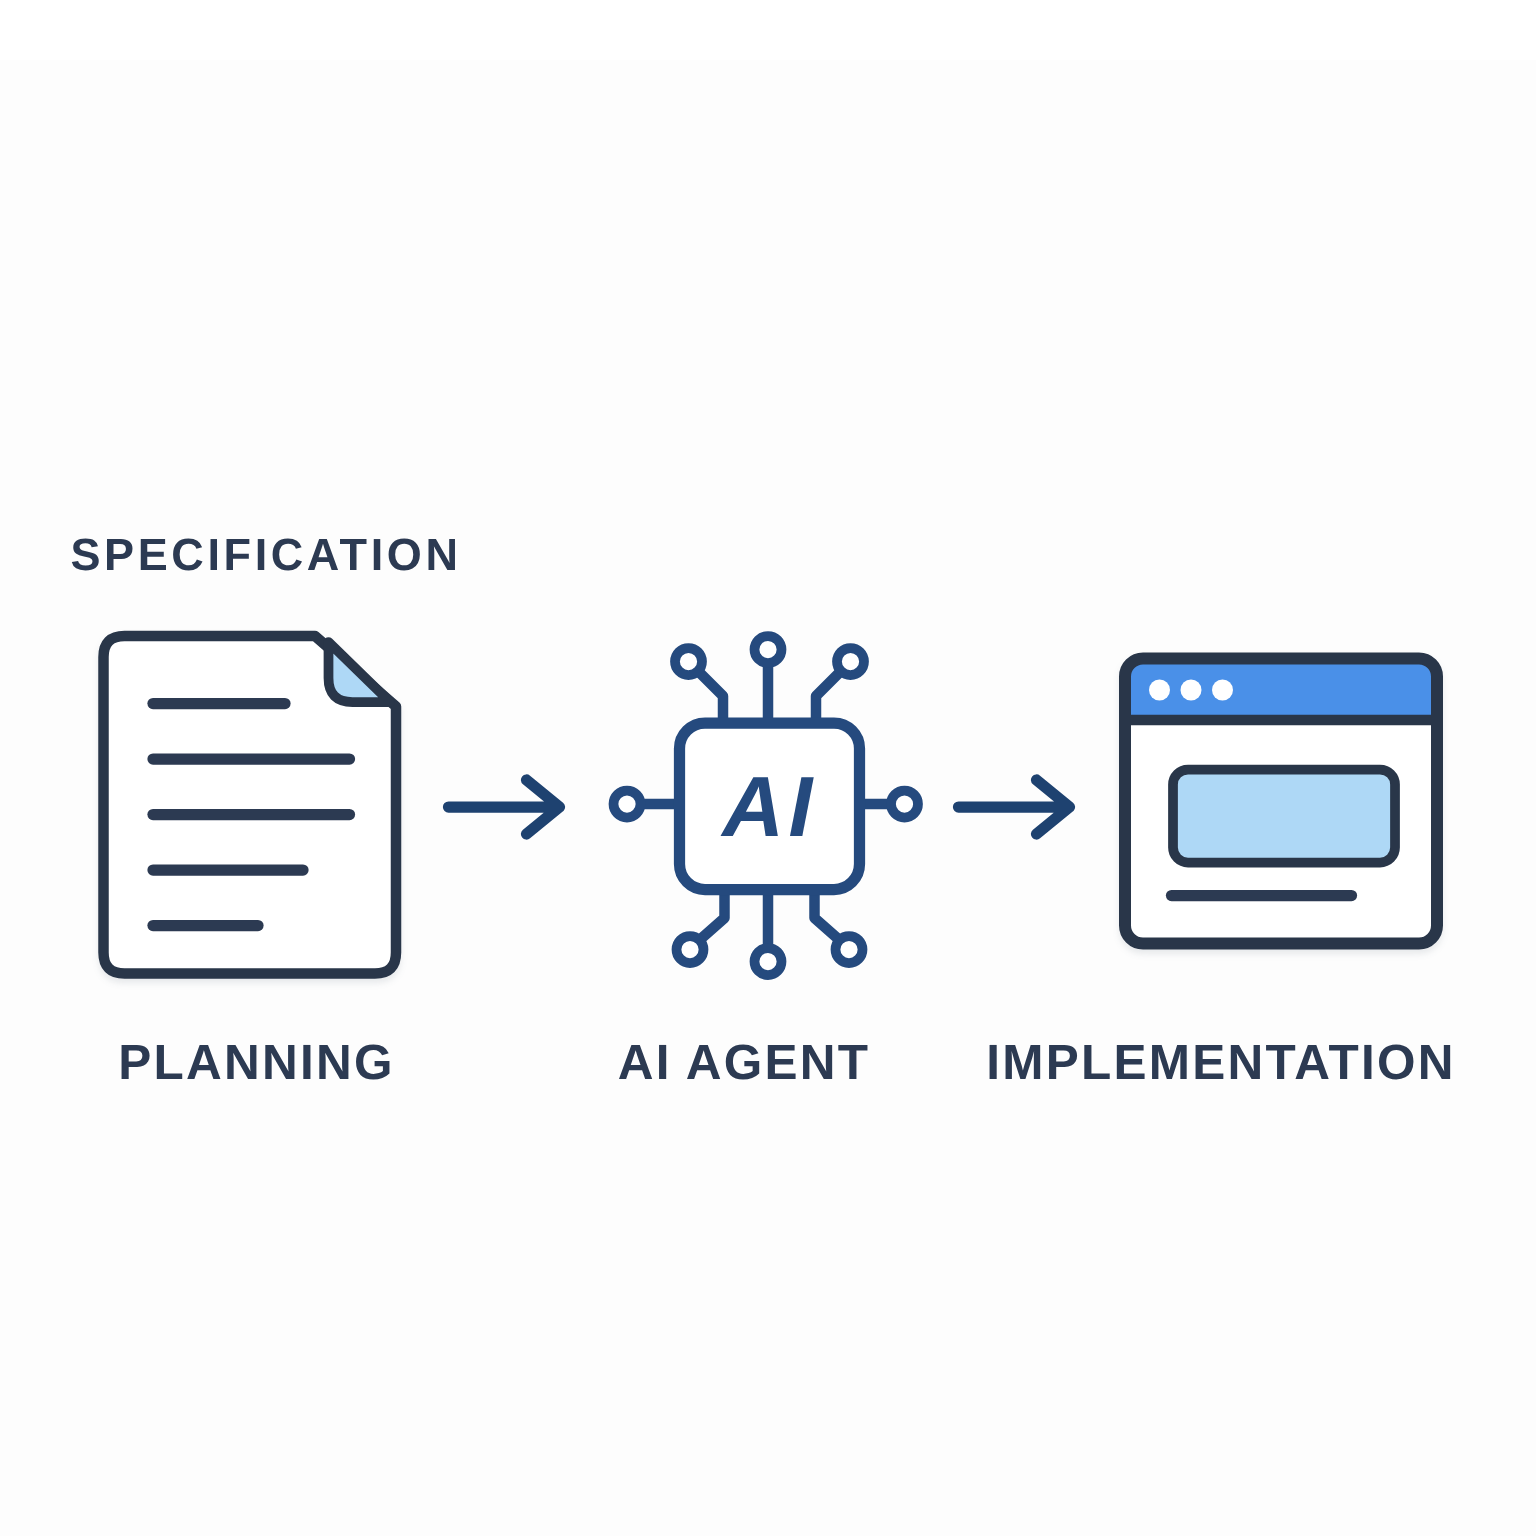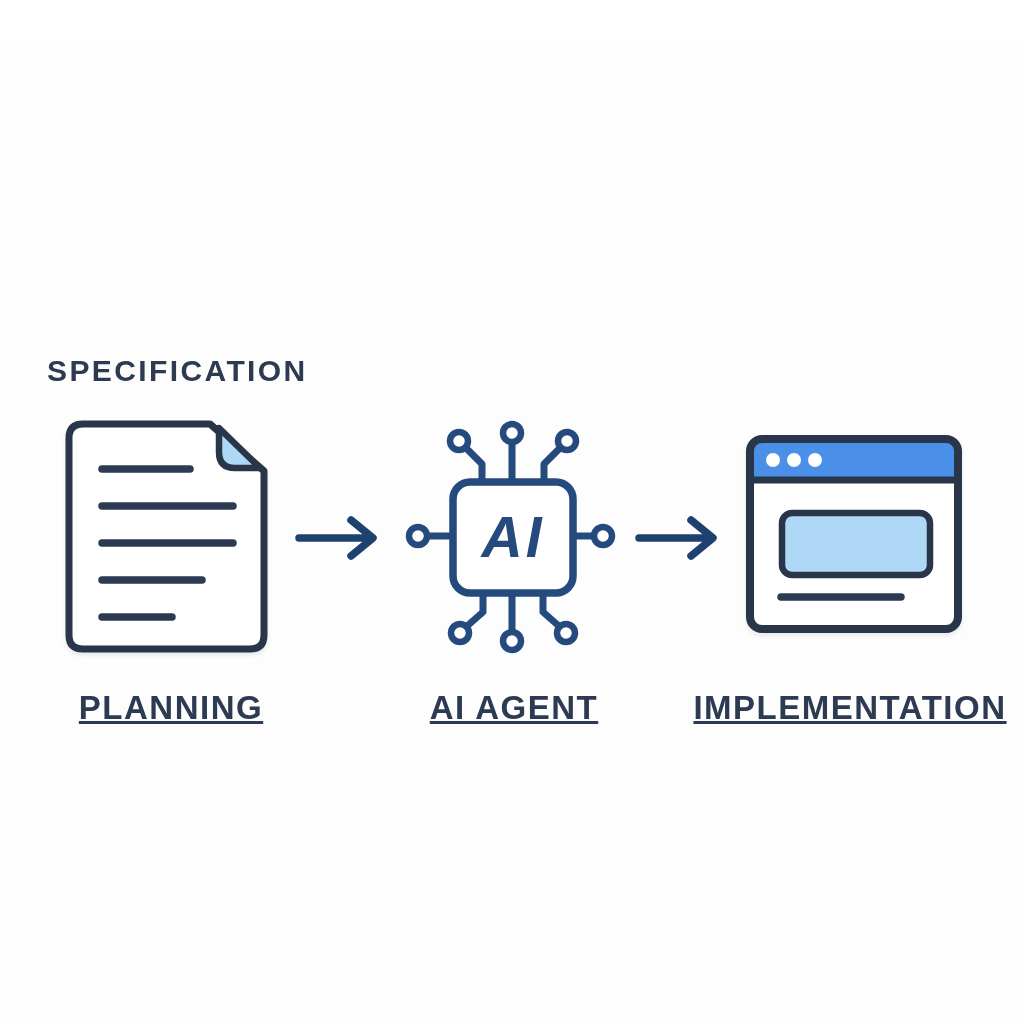--- a/index.html
+++ b/index.html
@@ -24,25 +24,24 @@
   }
   .step-label {
     position: absolute;
     top: 649px;
     transform: translateX(-50%);
     font-size: 33px;
     font-weight: bold;
     letter-spacing: 1.5px;
     color: var(--ink, #2c3a52);
     white-space: nowrap;
-    text-decoration: underline;
   }
   .label-planning { left: 171px; }
-  .label-agent { left: 514px; }
-  .label-implementation { left: 850px; }
+  .label-agent { left: 496px; }
+  .label-implementation { left: 814px; }
 
   .icon { position: absolute; }
   .icon-document { left: 63px;  top: 378px; }
   .icon-arrow-1  { left: 294px; top: 475px; }
   .icon-chip     { left: 405px; top: 380px; font-style: italic; }
   .icon-arrow-2  { left: 634px; top: 475px; }
   .icon-browser  { left: 745px; top: 394px; }
 
   .icon-document svg, .icon-browser svg { filter: drop-shadow(0 3px 2px rgba(44,58,82,0.10)); }
 

